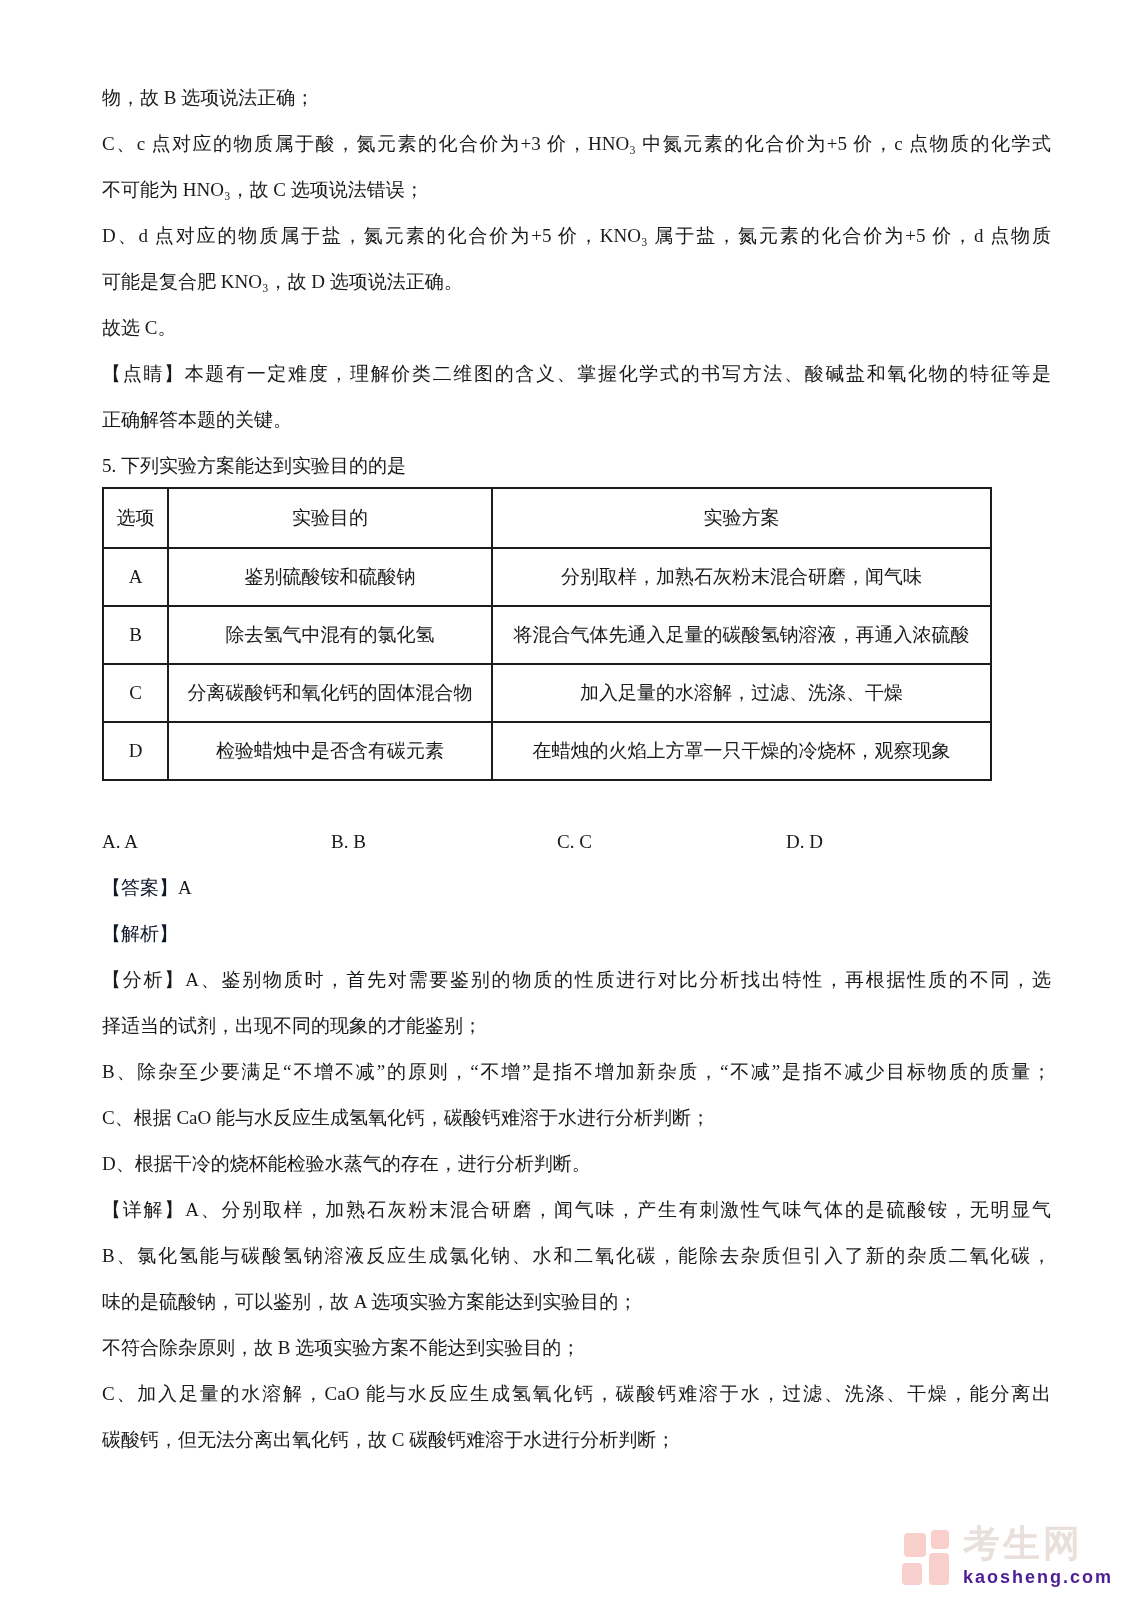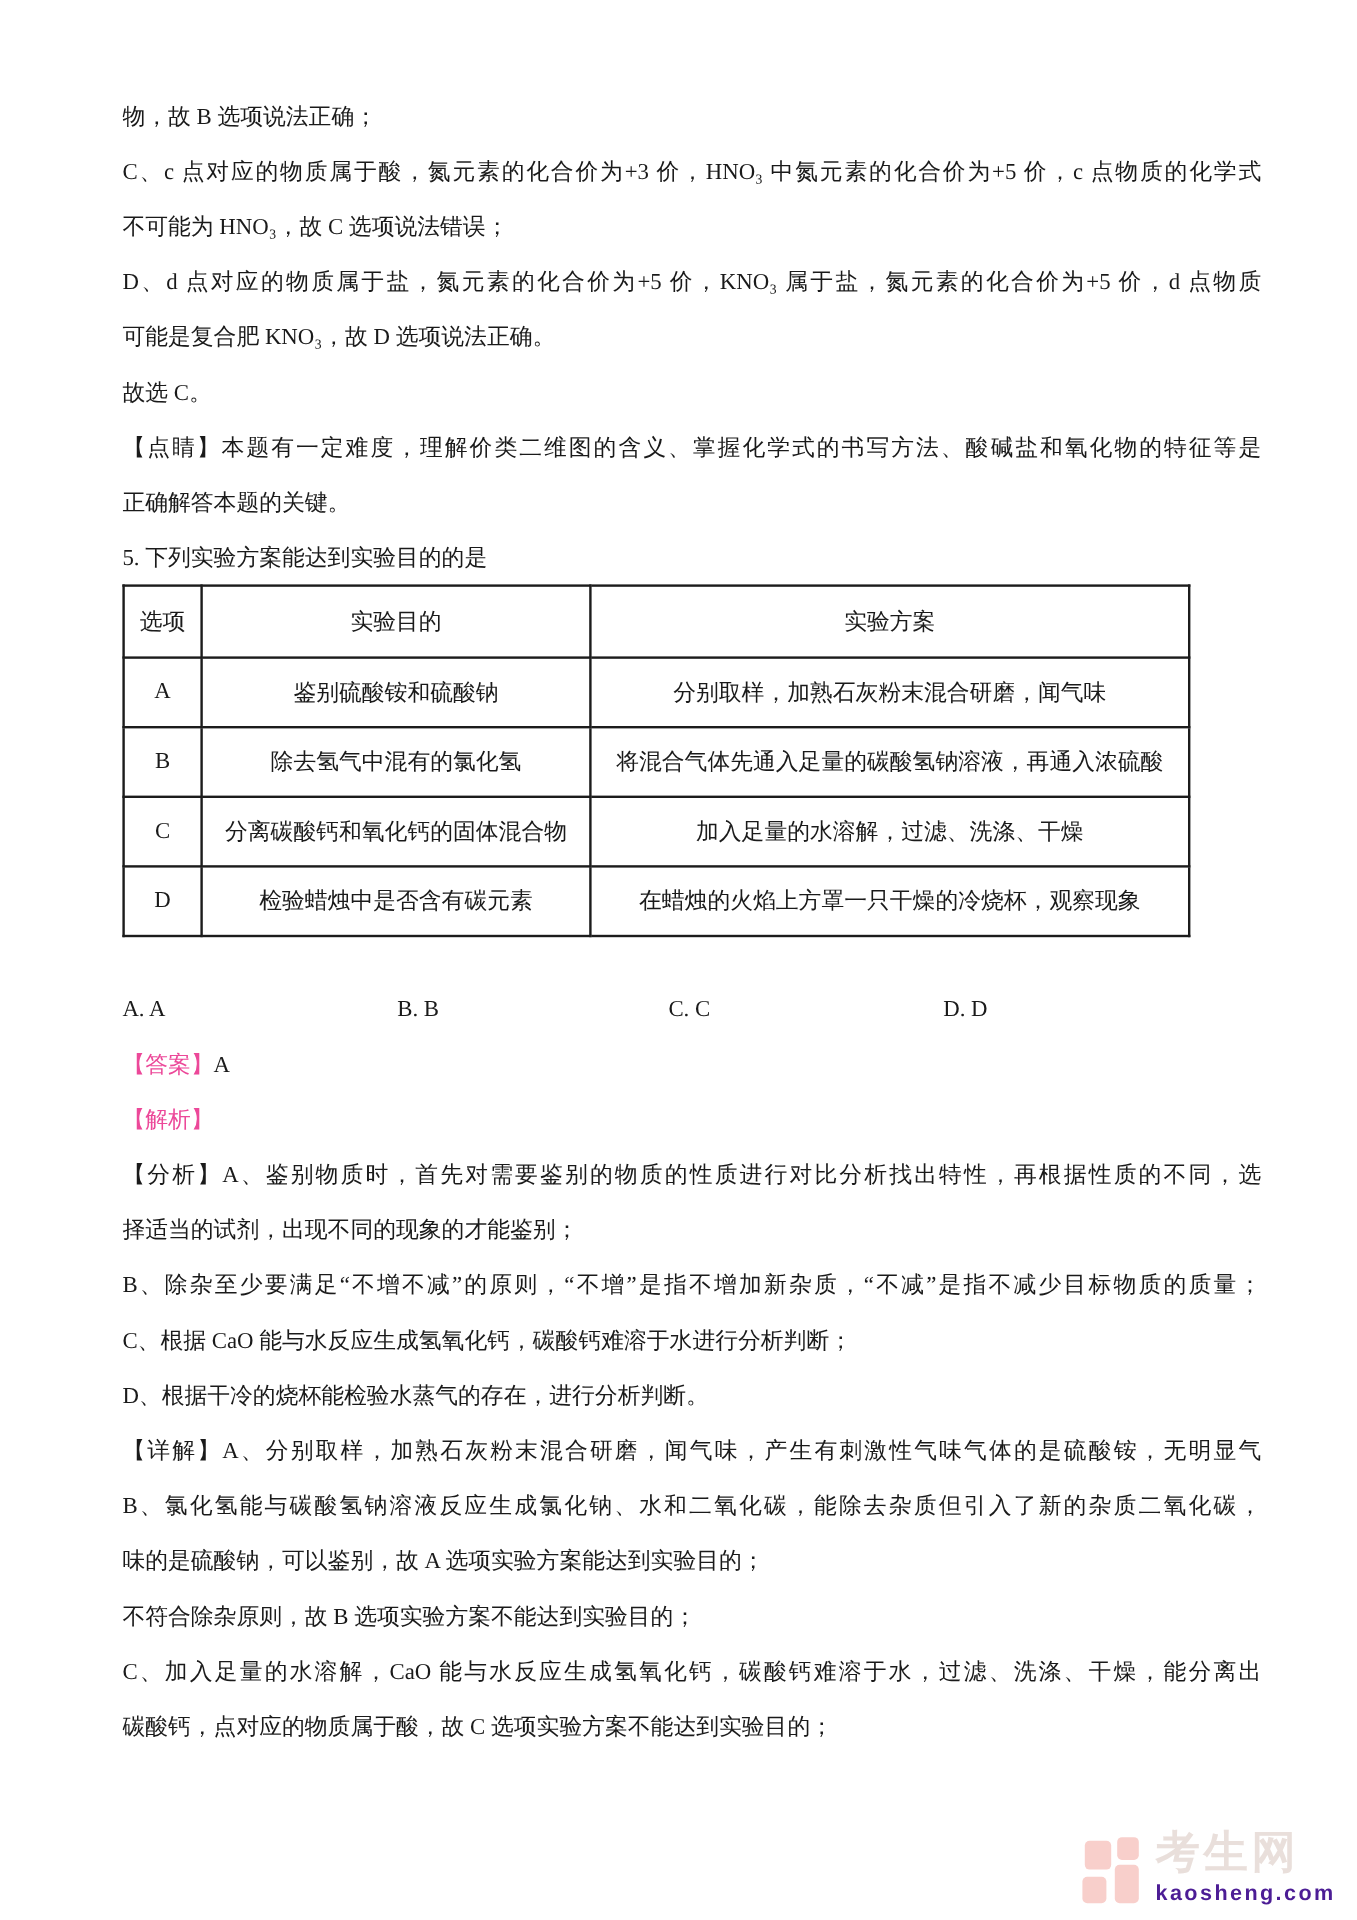--- a/index.html
+++ b/index.html
@@ -9,39 +9,39 @@
     color:#1a1a1a;
   }
   .page{position:absolute;inset:0;padding:75px 80px 0 102px;box-sizing:border-box;}
   .line{
     font-size:19px;line-height:46px;height:46px;
     white-space:nowrap;overflow:hidden;
   }
   .line.full{
     white-space:normal;text-align:justify;text-align-last:justify;
   }
-  .blue{color:#ec4899;}
+  .blue{color:#0f172a;}
   .exp-table{
     border-collapse:collapse;table-layout:fixed;width:890px;margin-top:-2px;
   }
   .exp-table th,.exp-table td{
     border:2px solid #1c1c1c;font-weight:normal;font-size:19px;
     padding:0 13px;vertical-align:middle;text-align:center;
     overflow:hidden;white-space:nowrap;
   }
   .exp-table thead tr{height:60px;}
   .exp-table tbody tr{height:58px;}
   .exp-table th:first-child,.exp-table td:first-child{text-align:center;padding:0 4px;}
   .options-row{
     margin-top:38px;height:46px;line-height:46px;font-size:19px;
     display:grid;grid-template-columns:229px 226px 229px auto;
   }
   .watermark{
     position:absolute;right:18px;bottom:12px;
-    display:flex;align-items:flex-end;gap:10px;
+    display:flex;align-items:center;gap:10px;
     font-family:"Liberation Sans","DejaVu Sans",sans-serif;
   }
   .wm-brand{
     font-size:37px;font-weight:bold;color:#e9dfdb;
     line-height:1.05;letter-spacing:3px;
   }
   .wm-domain{
     font-size:18px;font-weight:bold;color:#4c1d95;
     letter-spacing:2px;margin-top:3px;
   }
@@ -115,21 +115,21 @@
       <div class="line full">【分析】A、鉴别物质时，首先对需要鉴别的物质的性质进行对比分析找出特性，再根据性质的不同，选</div>
       <div class="line">择适当的试剂，出现不同的现象的才能鉴别；</div>
       <div class="line full">B、除杂至少要满足“不增不减”的原则，“不增”是指不增加新杂质，“不减”是指不减少目标物质的质量；</div>
       <div class="line">C、根据 CaO 能与水反应生成氢氧化钙，碳酸钙难溶于水进行分析判断；</div>
       <div class="line">D、根据干冷的烧杯能检验水蒸气的存在，进行分析判断。</div>
       <div class="line full">【详解】A、分别取样，加熟石灰粉末混合研磨，闻气味，产生有刺激性气味气体的是硫酸铵，无明显气</div>
       <div class="line full">B、氯化氢能与碳酸氢钠溶液反应生成氯化钠、水和二氧化碳，能除去杂质但引入了新的杂质二氧化碳，</div>
       <div class="line">味的是硫酸钠，可以鉴别，故 A 选项实验方案能达到实验目的；</div>
       <div class="line">不符合除杂原则，故 B 选项实验方案不能达到实验目的；</div>
       <div class="line full">C、加入足量的水溶解，CaO 能与水反应生成氢氧化钙，碳酸钙难溶于水，过滤、洗涤、干燥，能分离出</div>
-      <div class="line">碳酸钙，点对应的物质属于酸，故 C 选项实验方案不能达到实验目的；</div>
+      <div class="line">碳酸钙，但无法分离出氧化钙，故 C 碳酸钙难溶于水进行分析判断；</div>
     </div>
 
   <div class="watermark">
     <svg width="54" height="60" viewBox="0 0 54 60">
       <rect x="5" y="6" width="22" height="24" rx="4" fill="#f8cfcb"></rect>
       <rect x="32" y="3" width="18" height="19" rx="4" fill="#f8cfcb"></rect>
       <rect x="3" y="36" width="20" height="22" rx="4" fill="#f8cfcb"></rect>
       <rect x="30" y="26" width="20" height="32" rx="4" fill="#f8cfcb"></rect>
     </svg>
     <div>

